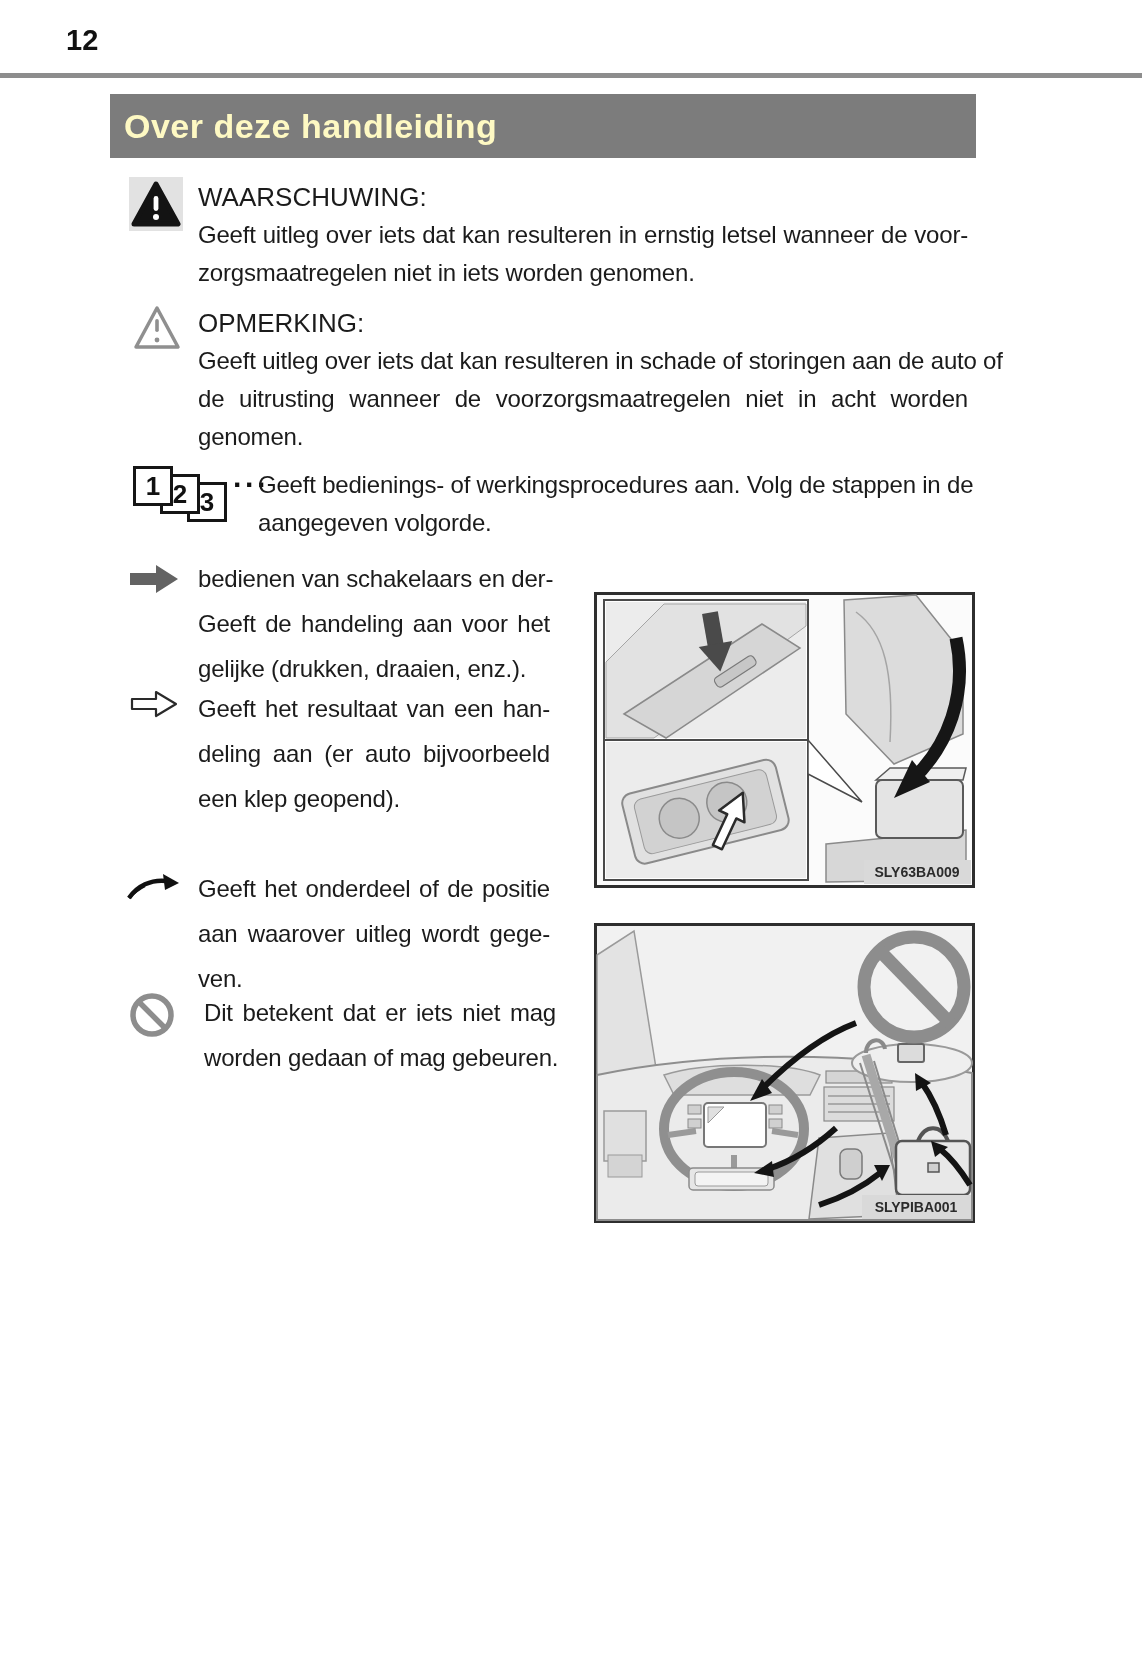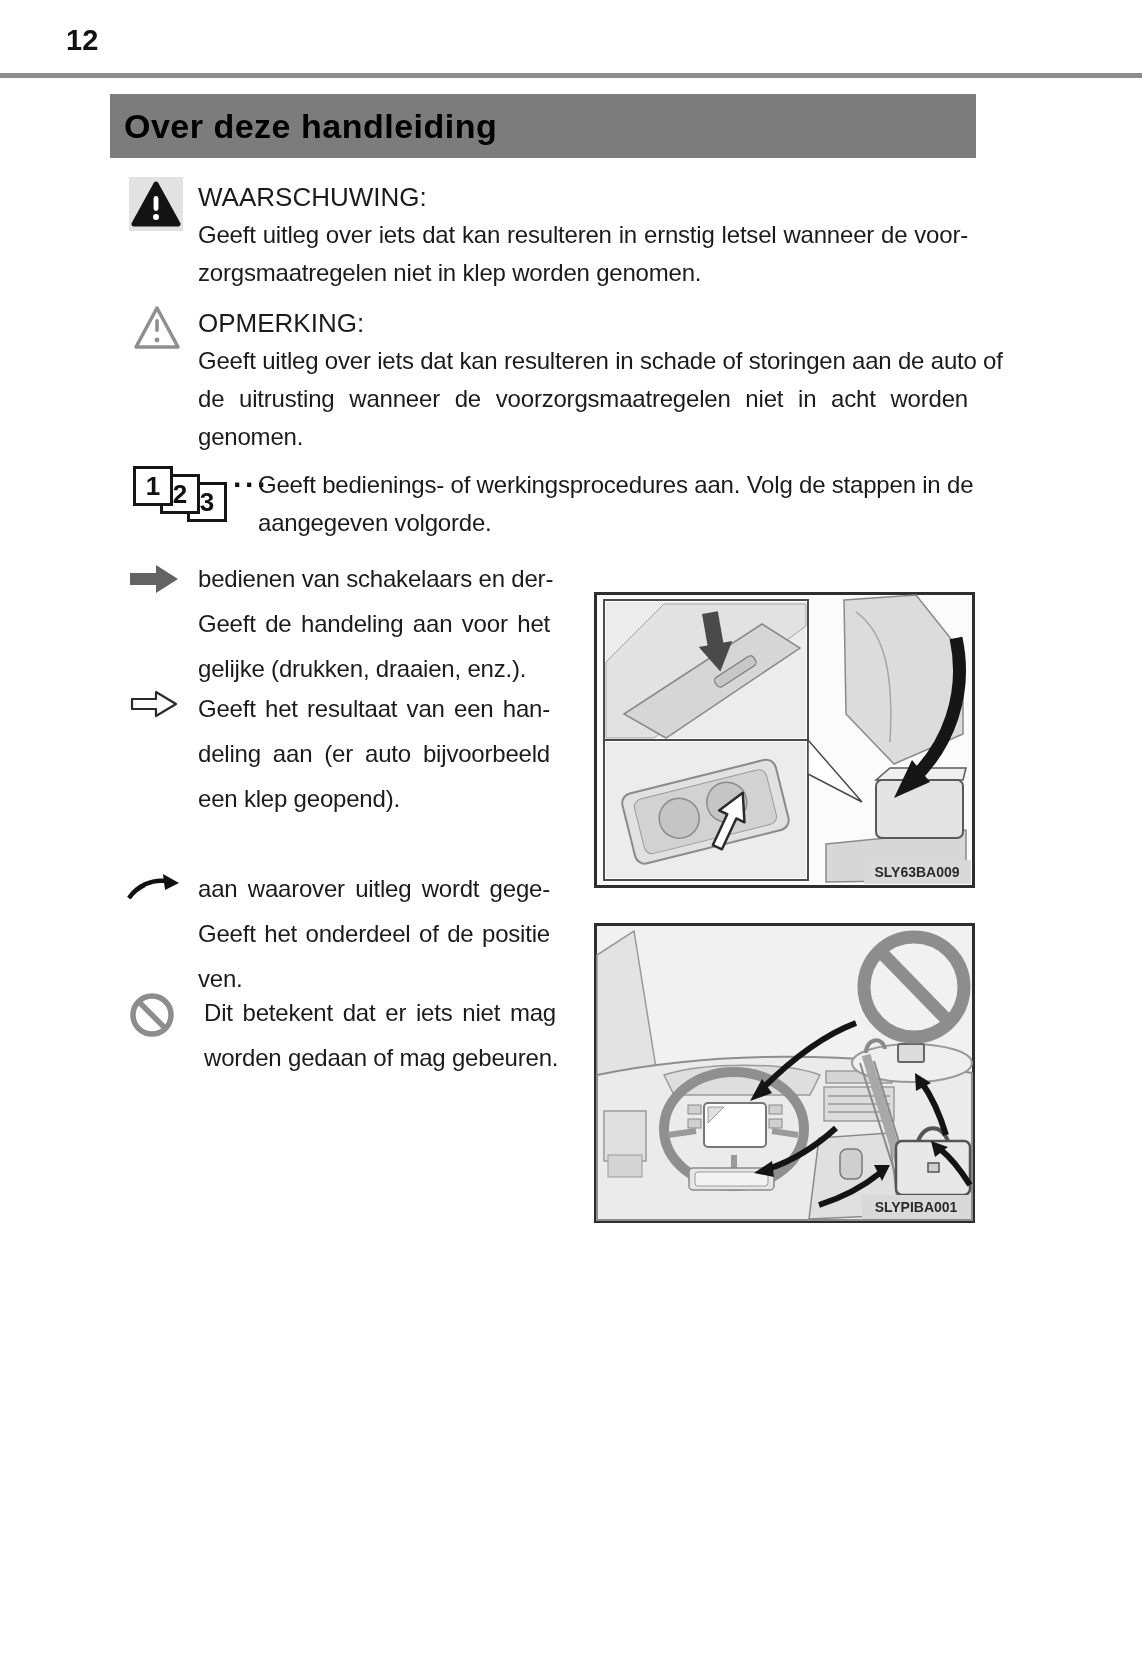--- a/index.html
+++ b/index.html
@@ -3,21 +3,21 @@
 <meta charset="utf-8">
 <style>
   html,body{margin:0;padding:0;background:#fff;}
   .page{position:relative;width:1142px;height:1270px;background:#ffffff;
         font-family:"Liberation Sans","DejaVu Sans",sans-serif;color:#1b1b1b;overflow:hidden;}
   .abs{position:absolute;}
   .page-number{left:66px;top:24px;font-size:29px;font-weight:bold;color:#111;}
   .top-rule{left:0;top:73px;width:1142px;height:5px;background:#8d8d8d;}
   .banner{left:110px;top:94px;width:866px;height:64px;background:#7c7c7c;}
   .banner-title{margin:0;padding-left:14px;line-height:64px;font-size:34px;font-weight:bold;
-                color:#000000;letter-spacing:0.5px;}
+                color:#fef9c3;letter-spacing:0.5px;}
   .sec-heading{font-size:26px;line-height:38px;color:#1b1b1b;}
   .line{font-size:24px;letter-spacing:-0.2px;white-space:nowrap;color:#1b1b1b;}
   .fw .line{line-height:38px;}
   .nw .line{line-height:45px;}
   .jl{text-align:justify;text-align-last:justify;}
   .textblock{position:absolute;}
   .stepbox{position:absolute;width:34px;height:34px;background:#fff;border:3px solid #151515;
            text-align:center;font-size:26px;font-weight:bold;line-height:34px;color:#111;}
   .step-dots{position:absolute;left:100px;top:2px;font-size:30px;font-weight:bold;color:#111;
              letter-spacing:2px;}
@@ -37,21 +37,21 @@
 
   <svg class="abs" style="left:129px;top:177px" width="54" height="54" viewBox="0 0 54 54">
     <rect x="0" y="0" width="54" height="54" fill="#e2e2e2"></rect>
     <path d="M27 7 L49 47 L5 47 Z" fill="#131313" stroke="#131313" stroke-width="5" stroke-linejoin="round"></path>
     <rect x="24.6" y="19" width="4.8" height="15" rx="2.4" fill="#ffffff"></rect>
     <circle cx="27" cy="40" r="3" fill="#ffffff"></circle>
   </svg>
   <div class="textblock fw" style="left:198px;top:178px;width:770px">
     <div class="sec-heading">WAARSCHUWING:</div>
     <div class="line jl">Geeft uitleg over iets dat kan resulteren in ernstig letsel wanneer de voor-</div>
-    <div class="line">zorgsmaatregelen niet in klep worden genomen.</div>
+    <div class="line">zorgsmaatregelen niet in iets worden genomen.</div>
   </div>
 
   <svg class="abs" style="left:132px;top:303px" width="50" height="50" viewBox="0 0 50 50">
     <path d="M25 5 L46 44 L4 44 Z" fill="none" stroke="#8f8f8f" stroke-width="3.5" stroke-linejoin="round"></path>
     <rect x="23.2" y="16" width="3.6" height="13" rx="1.8" fill="#8f8f8f"></rect>
     <circle cx="25" cy="37" r="2.4" fill="#8f8f8f"></circle>
   </svg>
   <div class="textblock fw" style="left:198px;top:304px;width:770px">
     <div class="sec-heading">OPMERKING:</div>
     <div class="line jl">Geeft uitleg over iets dat kan resulteren in schade of storingen aan de auto of</div>
@@ -132,22 +132,22 @@
     <rect x="270" y="268" width="107" height="24" fill="#d9d9d9"></rect>
     <text x="323" y="285" text-anchor="middle" font-size="14" font-weight="bold" fill="#2b2b2b">SLY63BA009</text>
   </svg>
 
   <svg class="abs" style="left:127px;top:872px" width="52" height="32" viewBox="0 0 52 32">
     <path d="M2 26 C10 14 24 7 40 9" fill="none" stroke="#111111" stroke-width="4.5"></path>
     <path d="M2 26 C8 20 12 17 18 14" fill="none" stroke="#111111" stroke-width="2.5"></path>
     <polygon points="52,11 36,2 38,18" fill="#111111"></polygon>
   </svg>
   <div class="textblock nw" style="left:198px;top:866px;width:352px">
+    <div class="line jl">Geeft het onderdeel of de positie</div>
     <div class="line jl">aan waarover uitleg wordt gege-</div>
-    <div class="line jl">Geeft het onderdeel of de positie</div>
     <div class="line">ven.</div>
   </div>
 
   <svg class="abs" style="left:129px;top:992px" width="46" height="46" viewBox="0 0 46 46">
     <circle cx="23" cy="23" r="19" fill="none" stroke="#8d8d8d" stroke-width="5.5"></circle>
     <line x1="10" y1="10" x2="36" y2="36" stroke="#8d8d8d" stroke-width="5.5"></line>
   </svg>
   <div class="textblock nw" style="left:204px;top:990px;width:352px">
     <div class="line jl">Dit betekent dat er iets niet mag</div>
     <div class="line">worden gedaan of mag gebeuren.</div>

